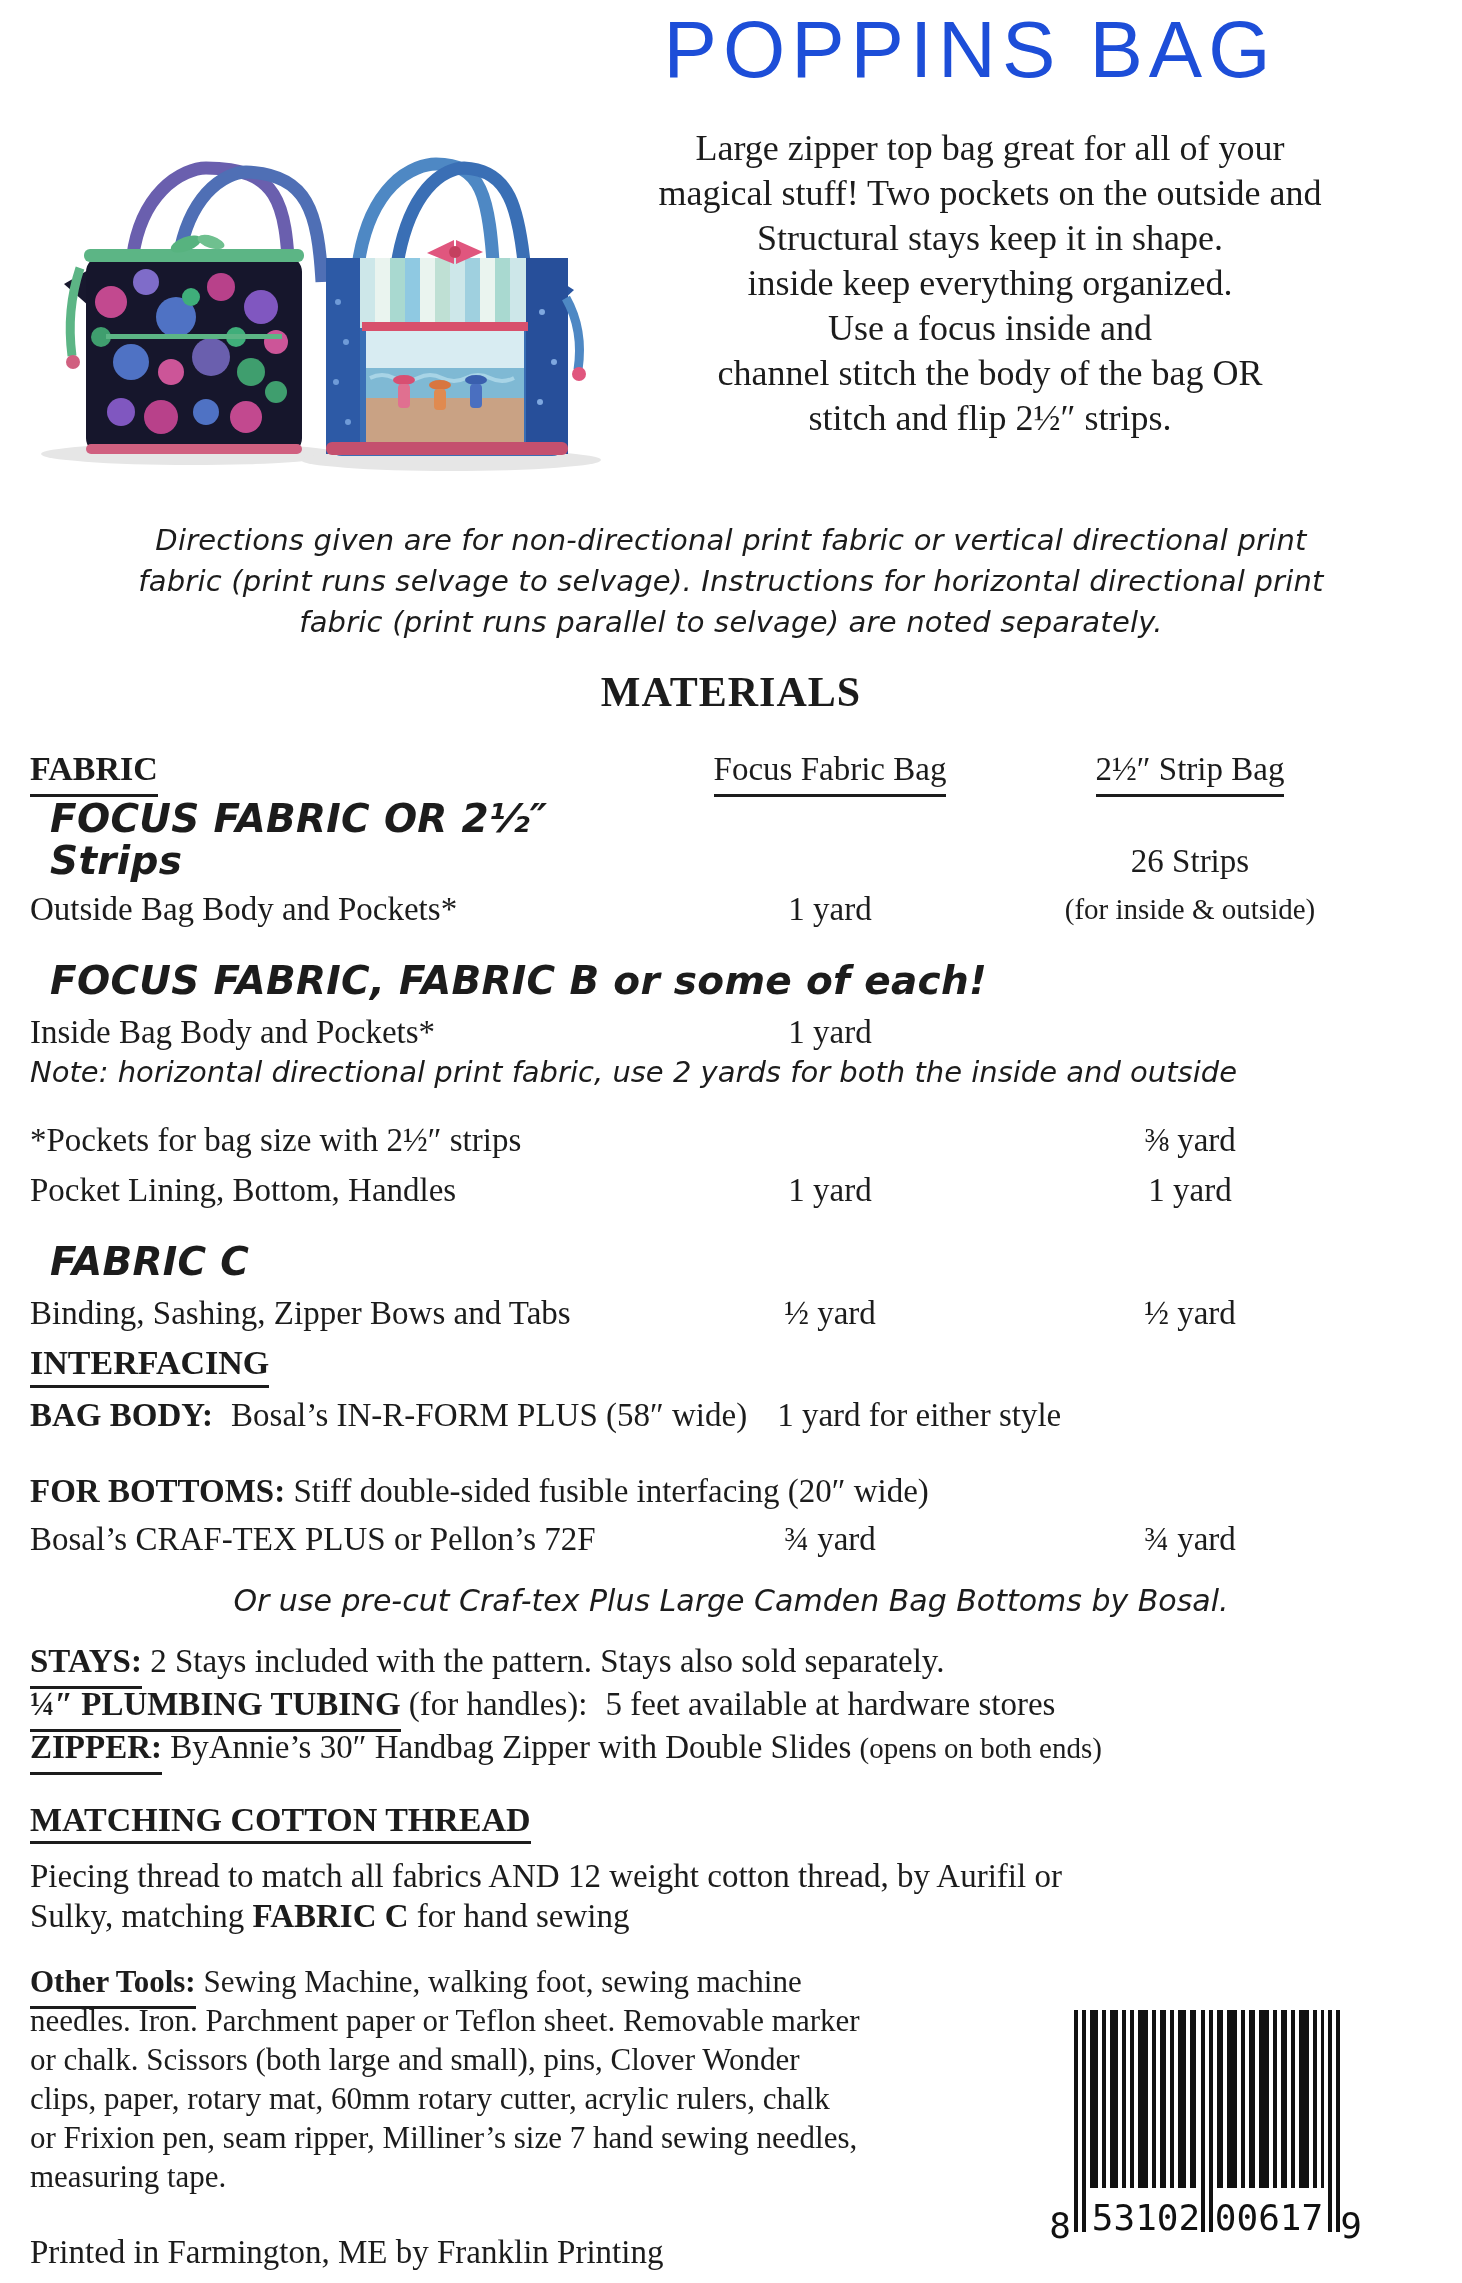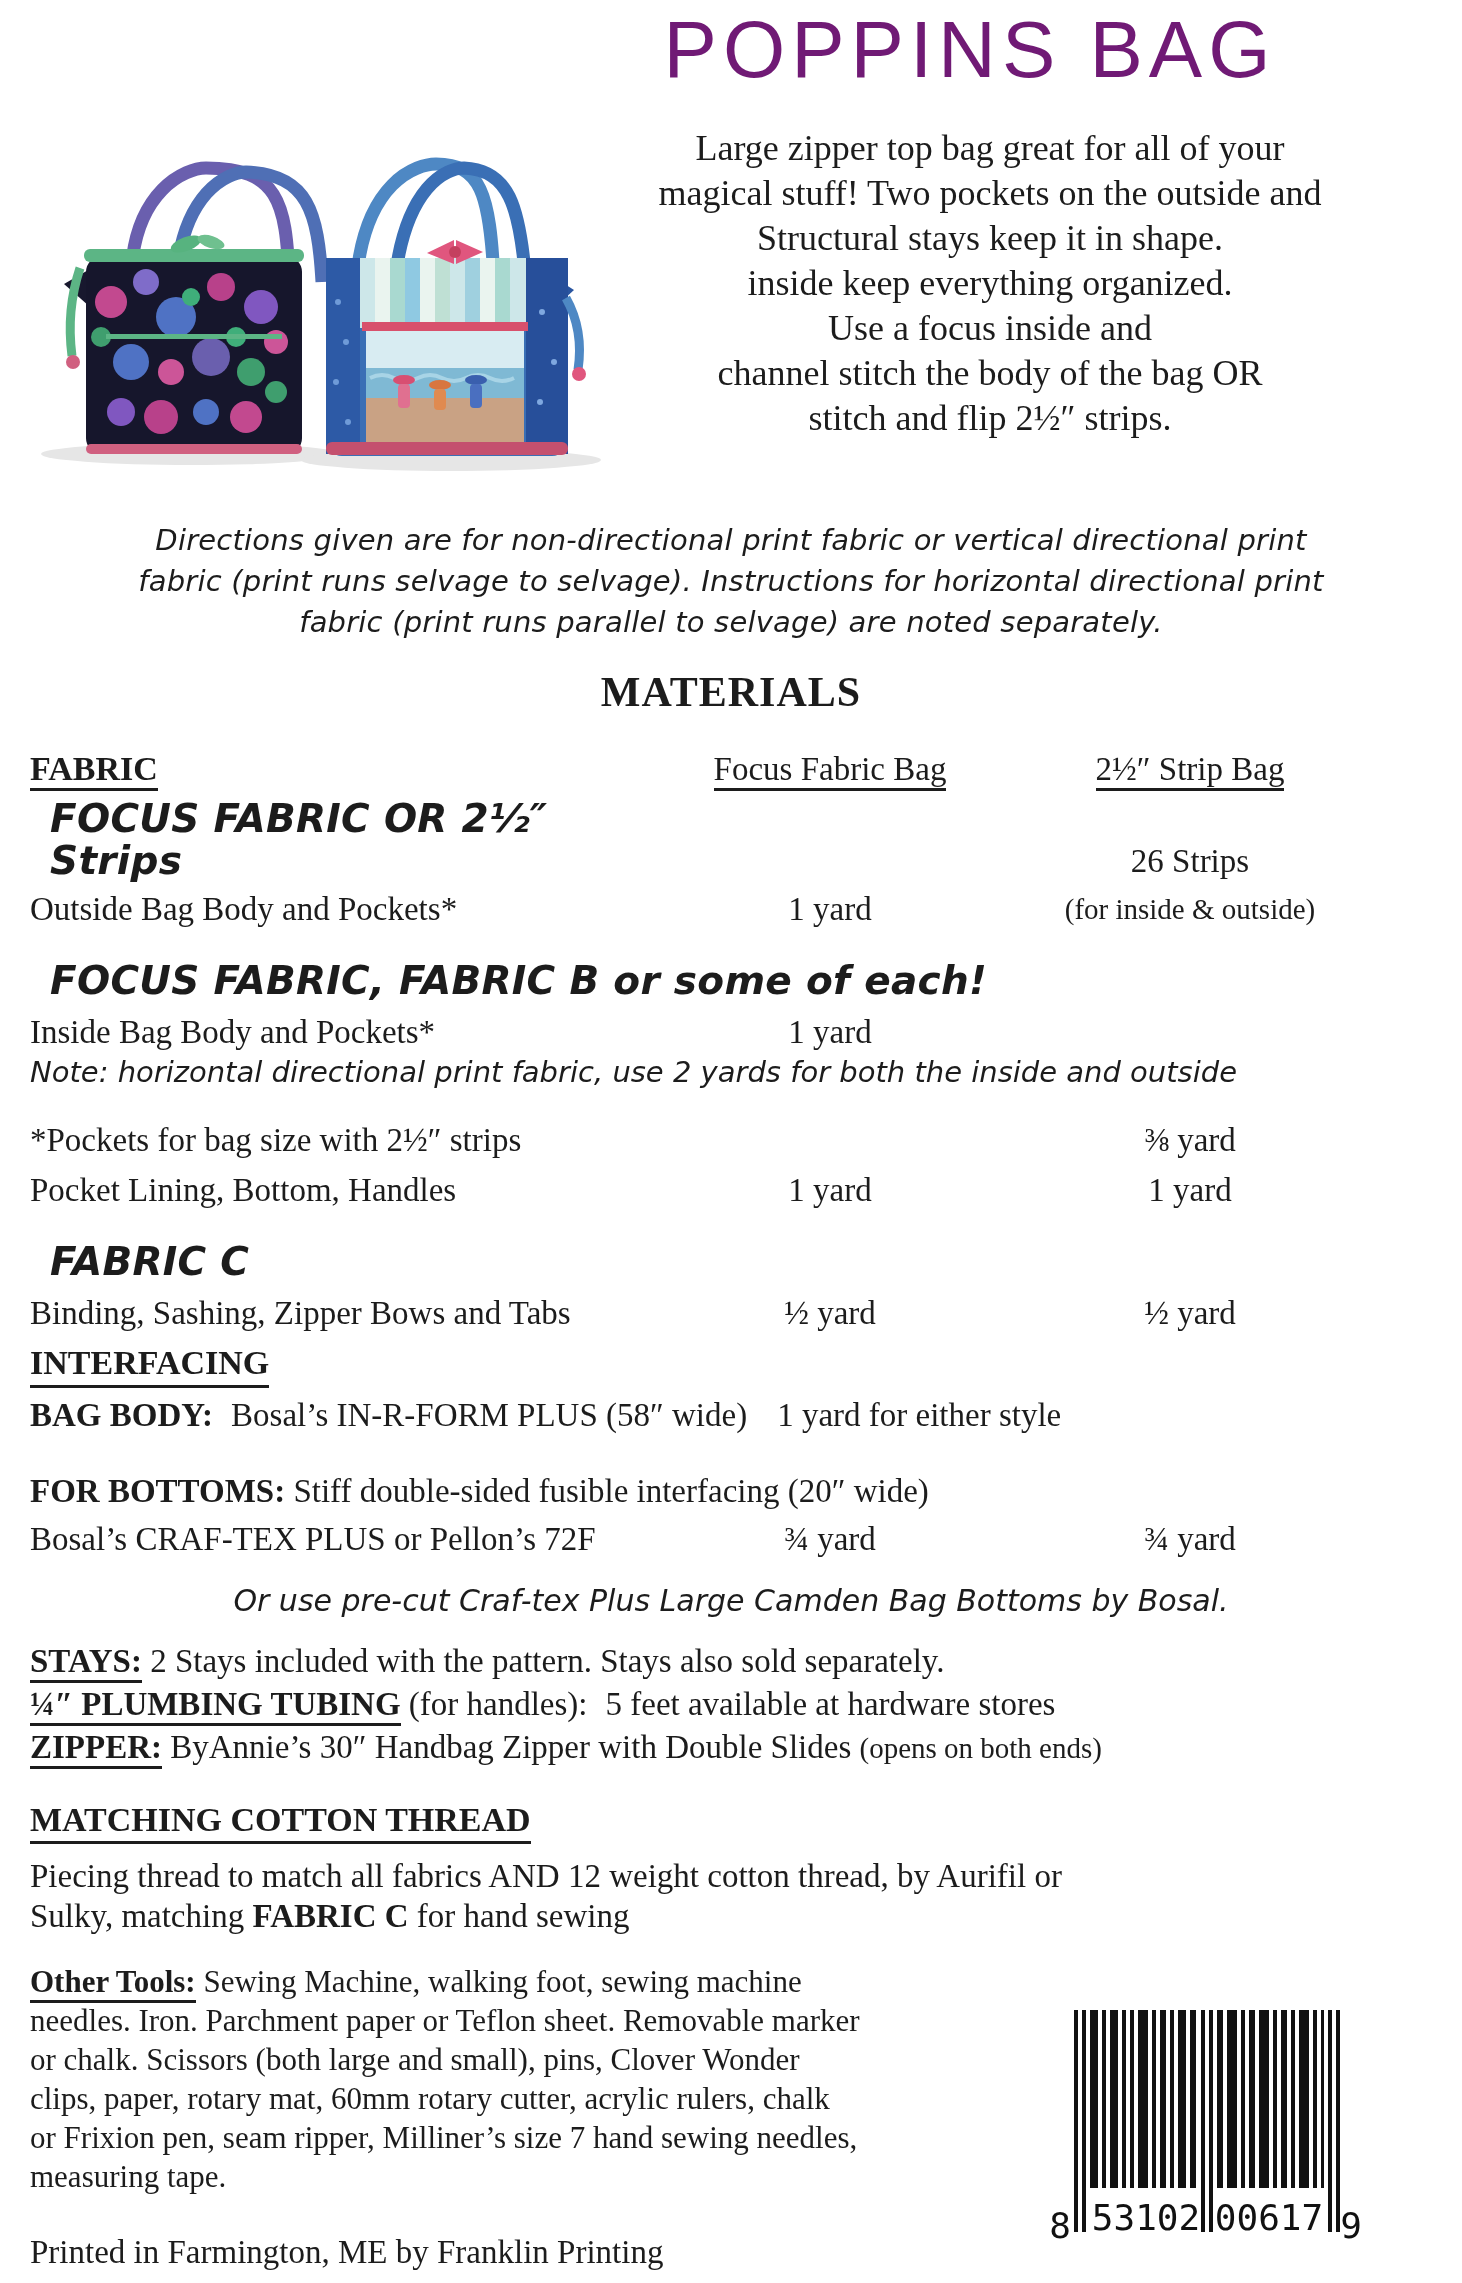--- a/index.html
+++ b/index.html
@@ -4,21 +4,21 @@
 <style>
   html,body { margin:0; padding:0; background:#ffffff; }
   .page {
     position:relative; width:1462px; height:2283px; background:#ffffff;
     font-family:"Liberation Serif", serif; color:#1c1c1c; overflow:hidden;
   }
   
   .title {
     position:absolute; left:600px; top:4px; width:740px; margin:0;
     text-align:center; font-family:"Liberation Sans", sans-serif;
-    font-weight:100; font-size:80px; letter-spacing:6px; color:#701a75;
+    font-weight:100; font-size:80px; letter-spacing:6px; color:#1d4ed8;
     white-space:nowrap;
   }
   .intro {
     position:absolute; left:610px; top:126px; width:760px;
     text-align:center; font-size:36px; line-height:45px;
   }
   .bag-photo { position:absolute; left:26px; top:72px; }
   
   .directions {
     position:absolute; left:40px; top:520px; width:1382px; text-align:center;
@@ -26,21 +26,21 @@
     font-size:29px; line-height:41px; letter-spacing:0.2px;
   }
   
   .materials-heading {
     position:absolute; left:0; top:668px; width:100%; margin:0;
     text-align:center; font-size:42px; font-weight:bold; letter-spacing:1px;
   }
   .mat-table { position:absolute; left:30px; top:748px; width:1402px; font-size:33px; }
   .row { display:grid; grid-template-columns:650px 300px 420px; align-items:end; line-height:42px; }
   .cell-val { text-align:center; }
-  .u { border-bottom:3px solid #1c1c1c; padding-bottom:1px; }
+  .u { border-bottom:3px solid #1c1c1c; padding-bottom:7px; }
   .bold { font-weight:bold; }
   .comic-bold {
     font-family:"DejaVu Sans", sans-serif; font-style:italic; font-weight:bold;
     font-size:39px; letter-spacing:0.3px;margin-left:20px;
   }
   .comic-note { font-family:"DejaVu Sans", sans-serif; font-style:italic; font-size:29px; }
   .small-paren { font-size:29px; }
   .mt8{margin-top:8px}.mt6{margin-top:6px}.mt2{margin-top:2px}
   .mt28{margin-top:28px}.mt30{margin-top:30px}
   

